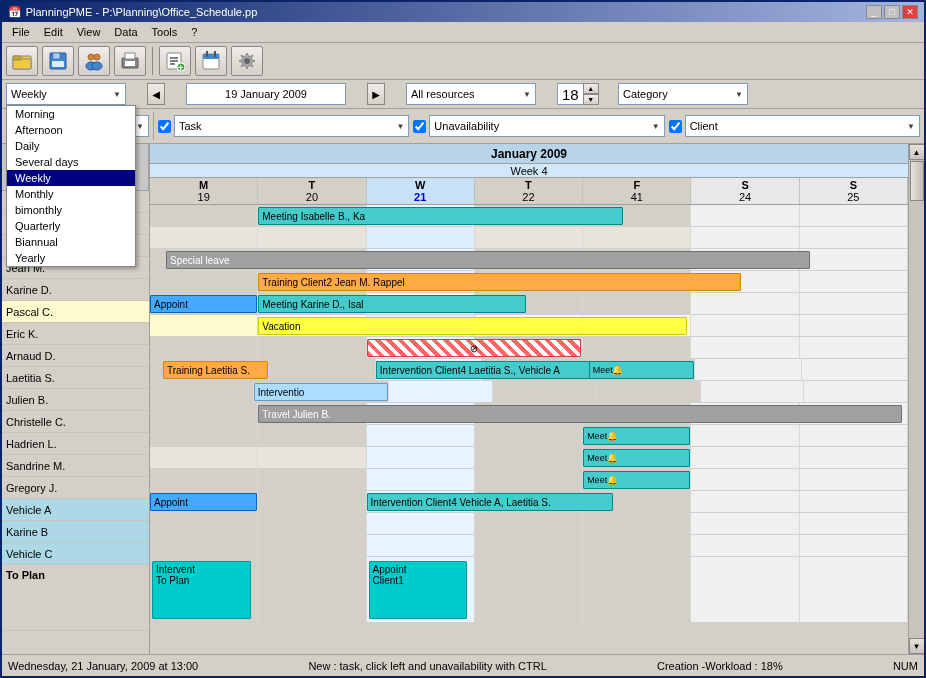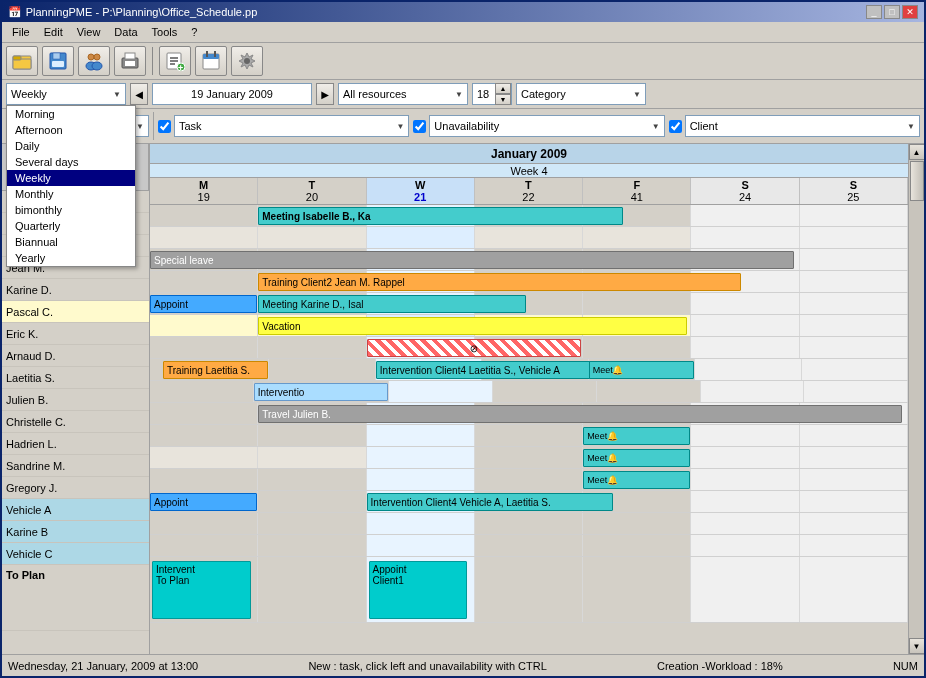--- a/index.html
+++ b/index.html
@@ -60,21 +60,21 @@
       font-size: 16px;
     }
     .tool-separator { width: 1px; height: 28px; background: #888; margin: 0 2px; }
     
     
     .controls-row {
       background: #d4d0c8;
       padding: 3px 4px;
       display: flex;
       align-items: center;
-      gap: 4px;
+      gap: 21px;
       border-bottom: 1px solid #a0a0a0;
     }
     .dropdown {
       height: 22px;
       background: white;
       border: 1px solid #7f9db9;
       padding: 0 4px;
       font-size: 11px;
       display: flex; align-items: center; justify-content: space-between;
       cursor: pointer;
@@ -411,21 +411,21 @@
       <span>19  January  2009</span>
     </div>
     <div class="nav-btn">▶</div>
 
     <div class="dropdown" style="width:130px;">
       <span>All resources</span>
       <span class="dropdown-arrow">▼</span>
     </div>
 
     <div style="display:flex; align-items:center; border:1px solid #7f9db9; background:white; height:22px; width:40px;">
-      <span style="padding:0 4px; flex:1; font-size:11px;">18</span>
+      <span style="padding:0 4px; flex:1; font-size:15px;">18</span>
       <div style="display:flex; flex-direction:column;">
         <div class="spinner-btn">▲</div>
         <div class="spinner-btn">▼</div>
       </div>
     </div>
 
     <div class="dropdown" style="width:130px;">
       <span>Category</span>
       <span class="dropdown-arrow">▼</span>
     </div>
@@ -526,21 +526,21 @@
             <div class="cal-day-num">24</div>
           </div>
           <div class="cal-day-col weekend">
             <div class="cal-day-letter">S</div>
             <div class="cal-day-num">25</div>
           </div>
         </div>
 
         <div class="cal-row" style="position:relative;">
           <div class="cal-cell" style="flex:1;"></div>
-          <div class="cal-cell" style="flex:1;font-weight:bold;">
+          <div class="cal-cell" style="flex:1;">
             <div class="event event-teal" style="left:0; width:340%;">Meeting  Isabelle B., Ka</div>
           </div>
           <div class="cal-cell today-col" style="flex:1;"></div>
           <div class="cal-cell" style="flex:1;"></div>
           <div class="cal-cell" style="flex:1;"></div>
           <div class="cal-cell weekend" style="flex:1;"></div>
           <div class="cal-cell weekend" style="flex:1;"></div>
         </div>
 
         <div class="cal-row">
@@ -548,21 +548,21 @@
           <div class="cal-cell" style="flex:1; background:#e8e4dc;"></div>
           <div class="cal-cell today-col" style="flex:1; background:#ddeeff;"></div>
           <div class="cal-cell" style="flex:1; background:#e8e4dc;"></div>
           <div class="cal-cell" style="flex:1; background:#e8e4dc;"></div>
           <div class="cal-cell weekend" style="flex:1;"></div>
           <div class="cal-cell weekend" style="flex:1;"></div>
         </div>
 
         <div class="cal-row" style="position:relative;">
           <div class="cal-cell" style="flex:1;">
-            <div class="event event-gray" style="left:0; width:600%;">Special leave</div>
+            <div class="event event-gray" style="left:16px; width:600%;">Special leave</div>
           </div>
           <div class="cal-cell" style="flex:1;"></div>
           <div class="cal-cell today-col" style="flex:1;"></div>
           <div class="cal-cell" style="flex:1;"></div>
           <div class="cal-cell" style="flex:1;"></div>
           <div class="cal-cell weekend" style="flex:1;"></div>
           <div class="cal-cell weekend" style="flex:1;"></div>
         </div>
 
         <div class="cal-row" style="position:relative;">

